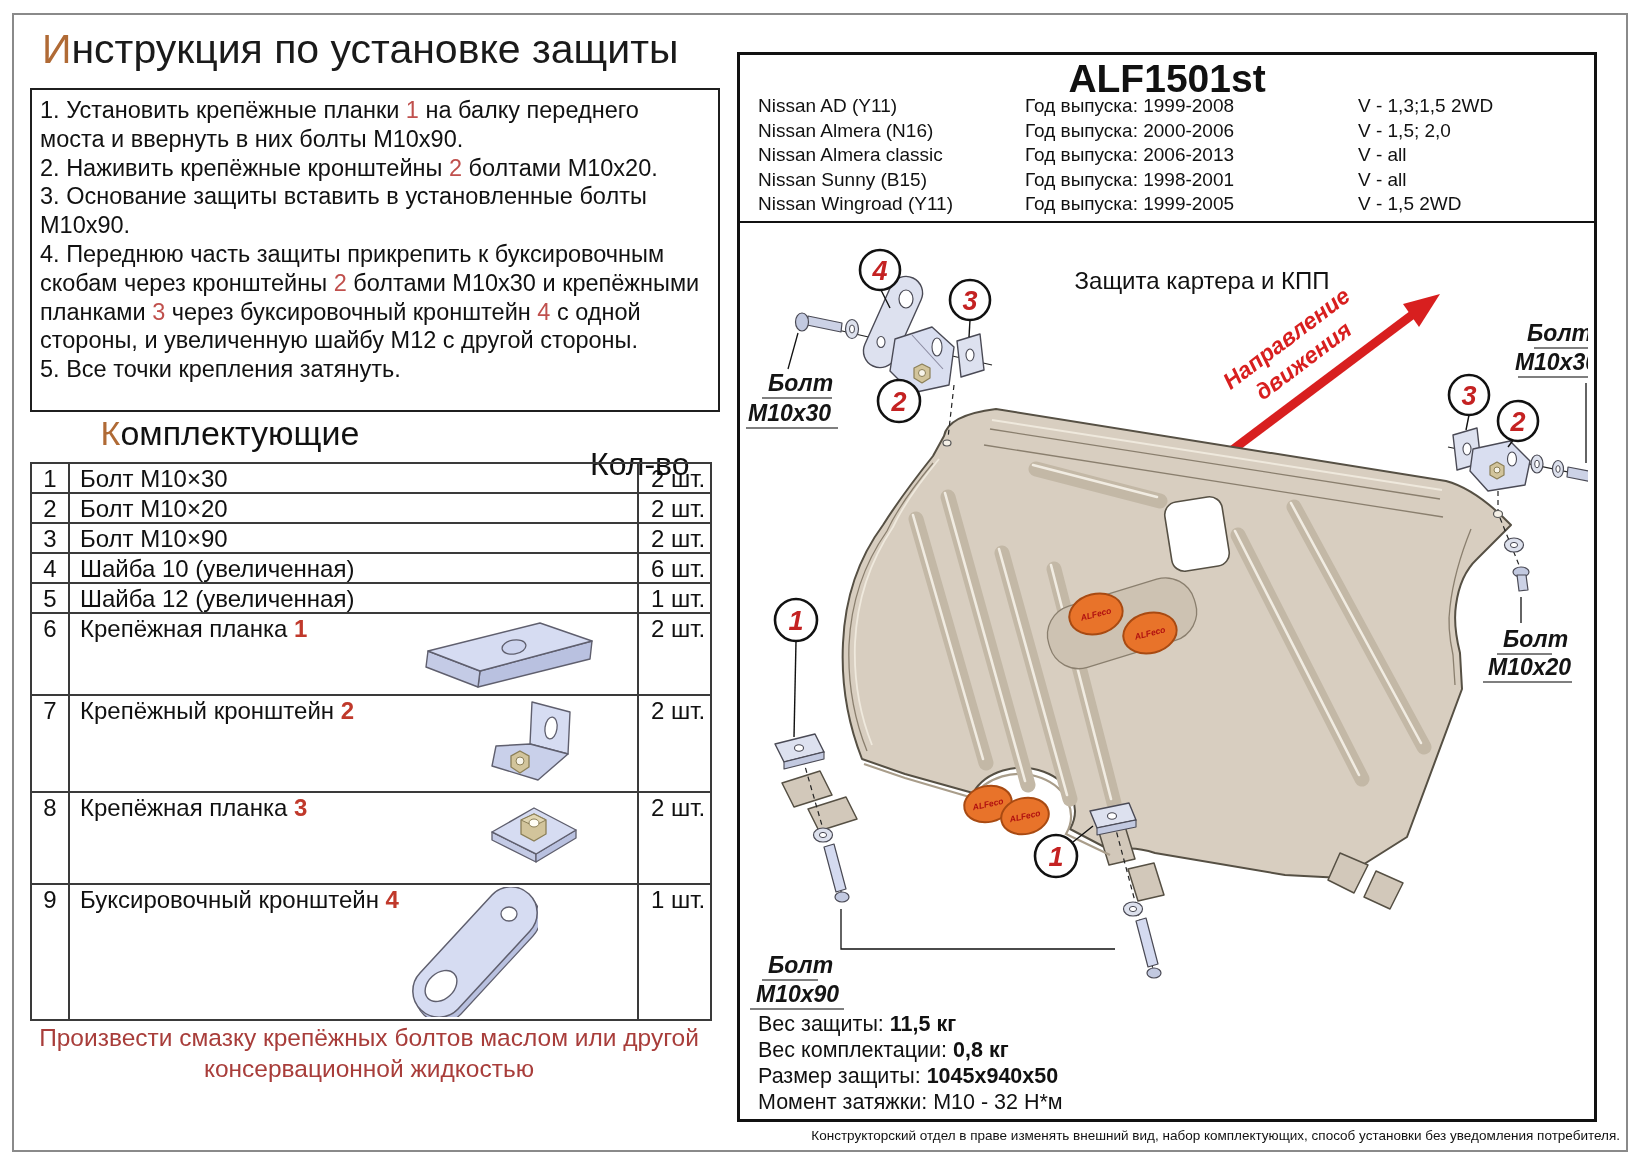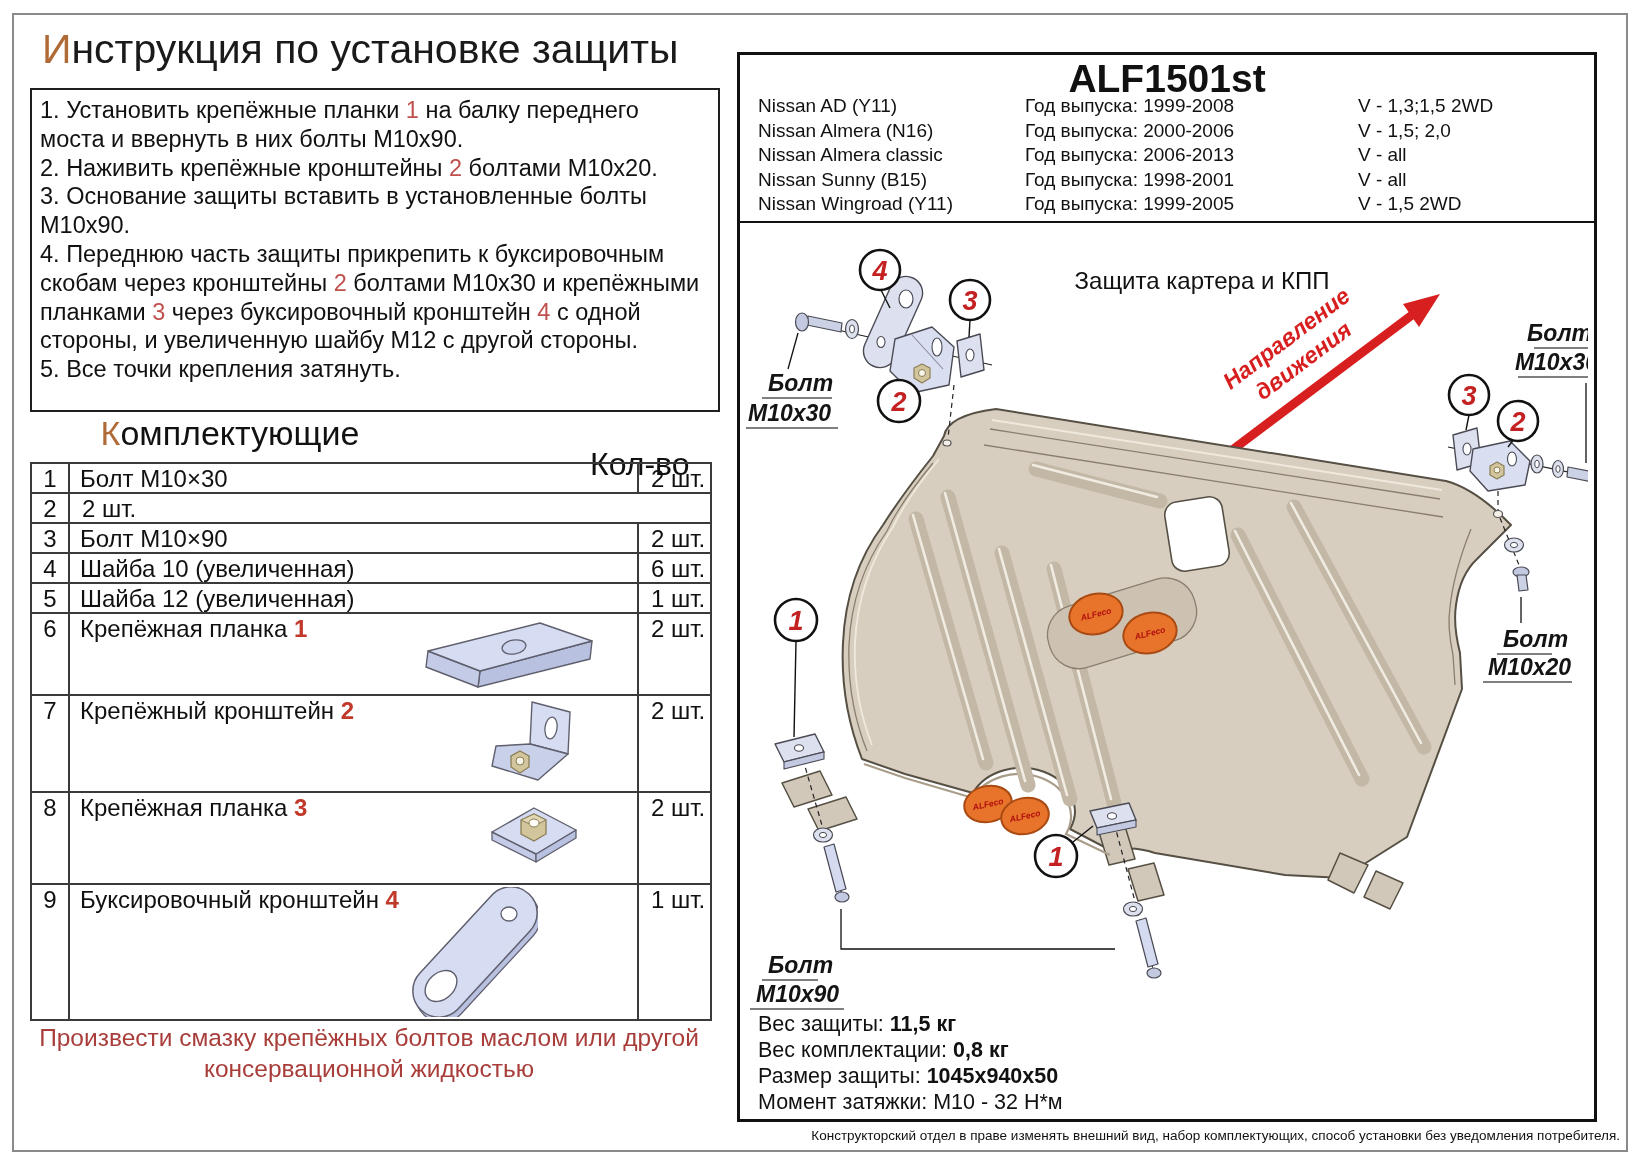--- a/index.html
+++ b/index.html
@@ -66,20 +66,21 @@
   <div class="abs" id="parts-header-qty">Кол-во</div>
 
   <div class="abs" id="parts-table">
       <div class="p-row" style="height: 28px;">
         <div class="p-num">1</div>
         <div class="p-name"><span>Болт М10×30</span></div>
         <div class="p-qty">2 шт.</div>
       </div>
       <div class="p-row" style="height: 28px;">
         <div class="p-num">2</div>
+        <div class="p-name"><span>Болт М10×20</span></div>
         <div class="p-qty">2 шт.</div>
       </div>
       <div class="p-row" style="height: 28px;">
         <div class="p-num">3</div>
         <div class="p-name"><span>Болт М10×90</span></div>
         <div class="p-qty">2 шт.</div>
       </div>
       <div class="p-row" style="height: 28px;">
         <div class="p-num">4</div>
         <div class="p-name"><span>Шайба 10 (увеличенная)</span></div>

